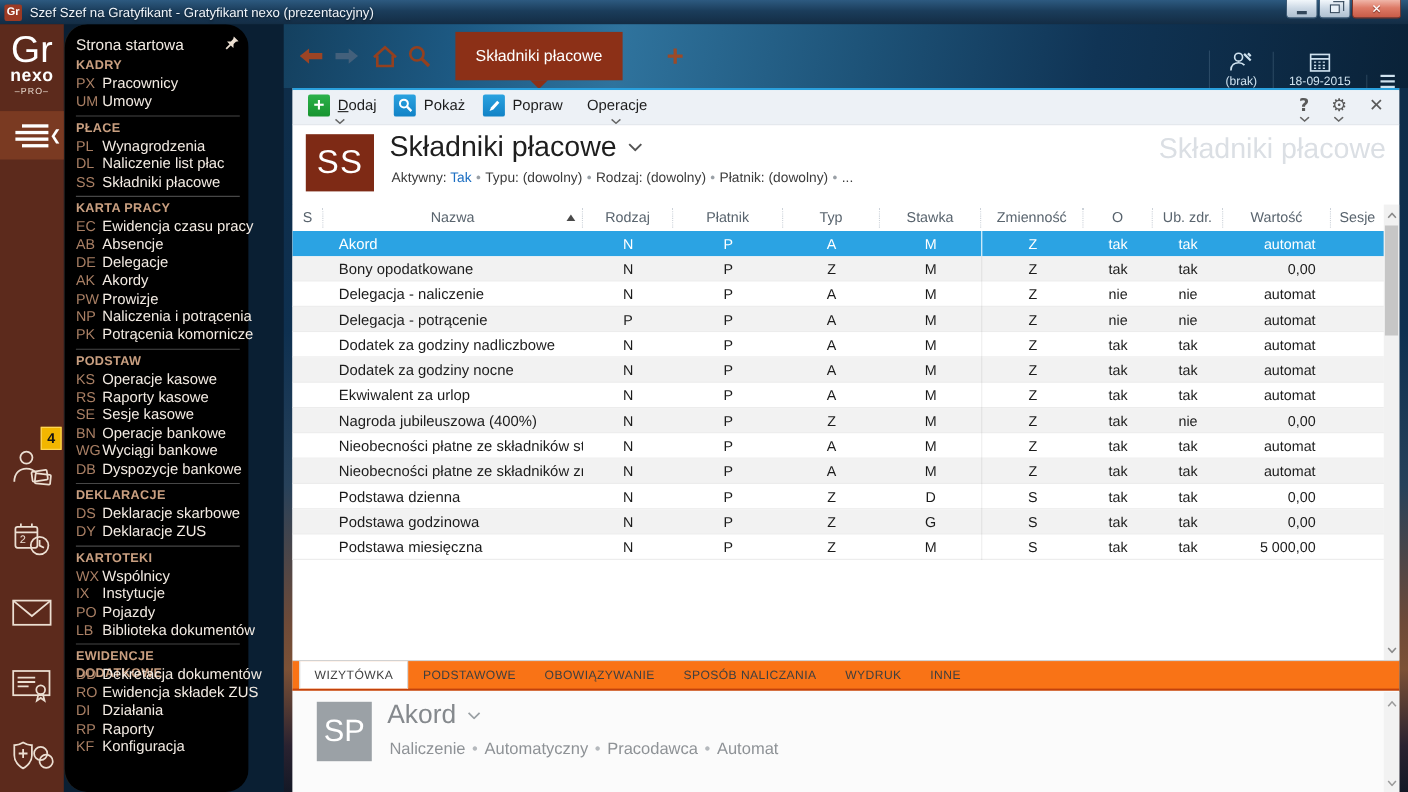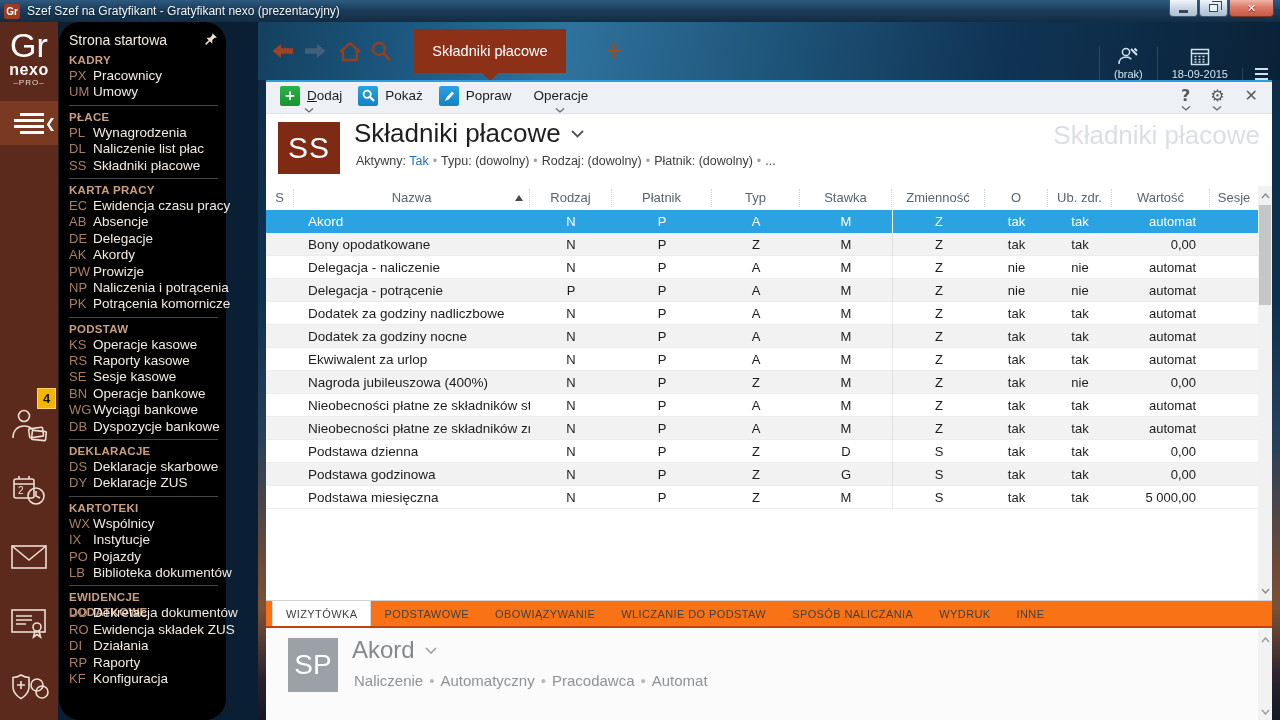--- a/index.html
+++ b/index.html
@@ -691,21 +691,20 @@
               <path d="M1 1 L4.5 5 L8 1"></path>
             </svg>
         </span>
       </div>
     </div>
 
     <div class="tabbar" id="tabbar">
         <div class="tab active">WIZYTÓWKA</div>
         <div class="tab">PODSTAWOWE</div>
         <div class="tab">OBOWIĄZYWANIE</div>
-        <div class="tab">WLICZANIE DO PODSTAW</div>
         <div class="tab">SPOSÓB NALICZANIA</div>
         <div class="tab">WYDRUK</div>
         <div class="tab">INNE</div>
       </div>
 
     <div class="detail">
       <div class="dt-badge">SP</div>
       <div class="dt-title">
         <span>Akord</span>
         <svg width="12" height="7" viewBox="0 0 12 7" fill="none" stroke="#9aa0a4" stroke-width="1.6">

